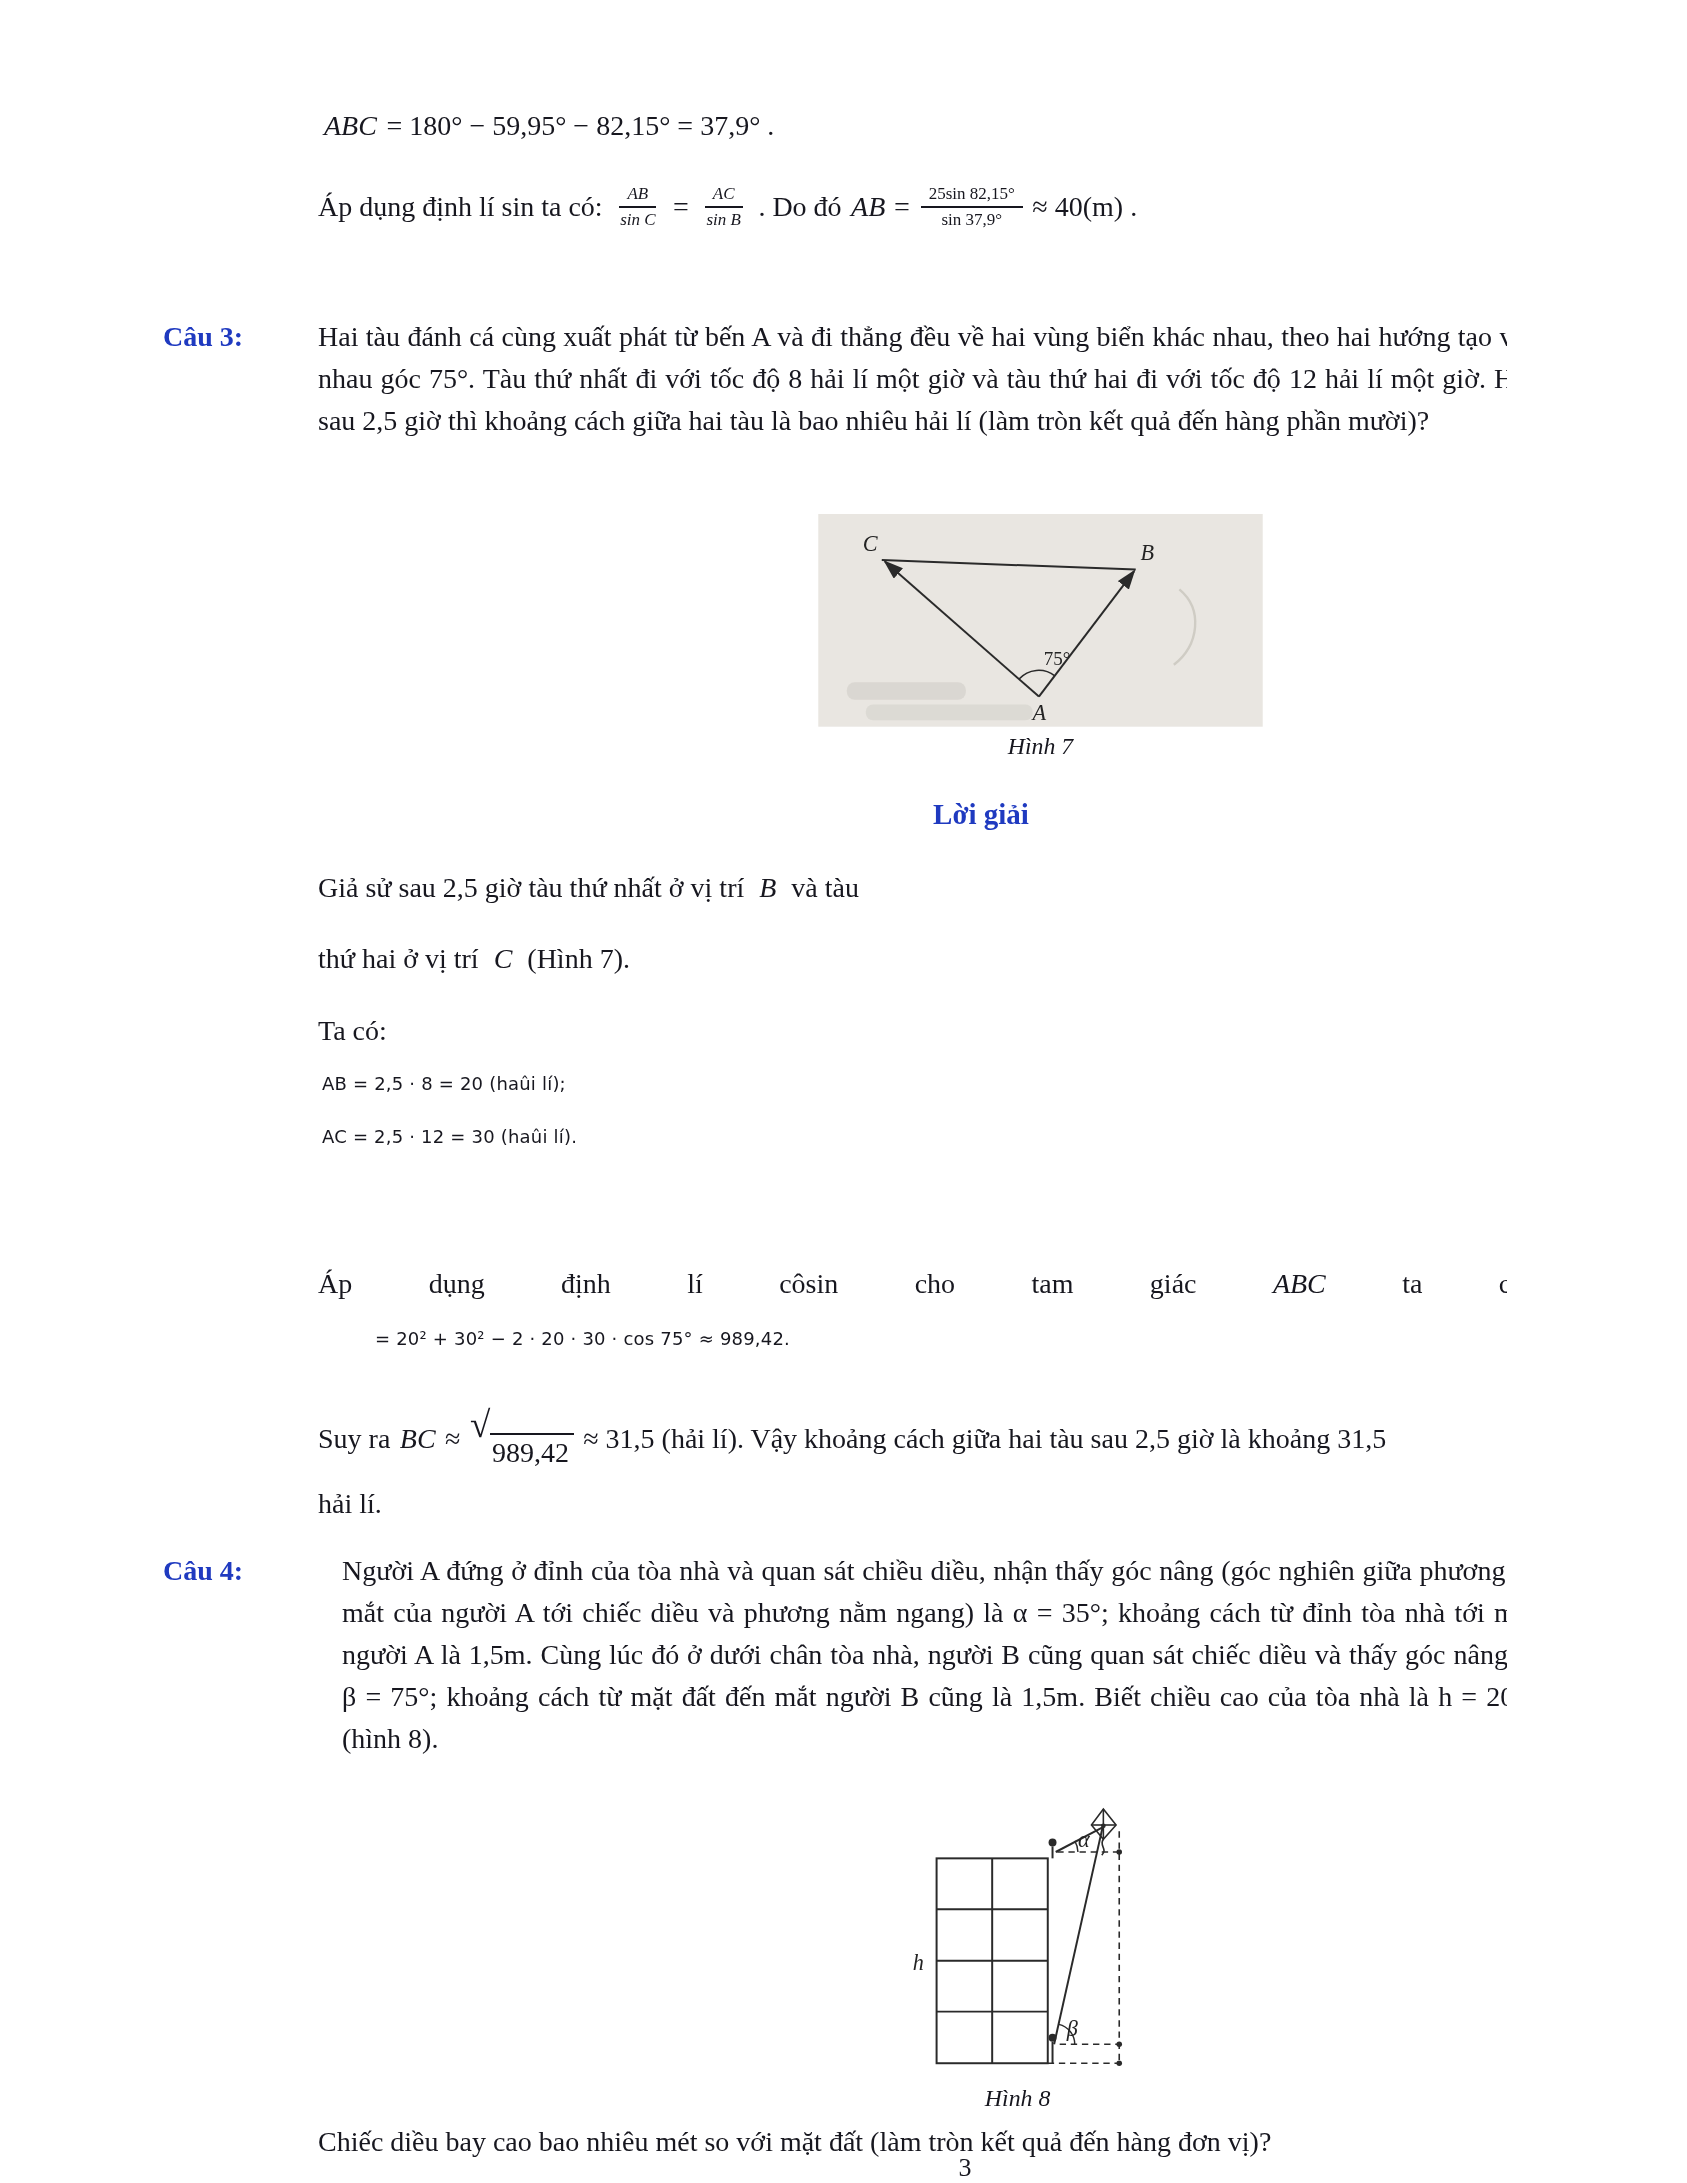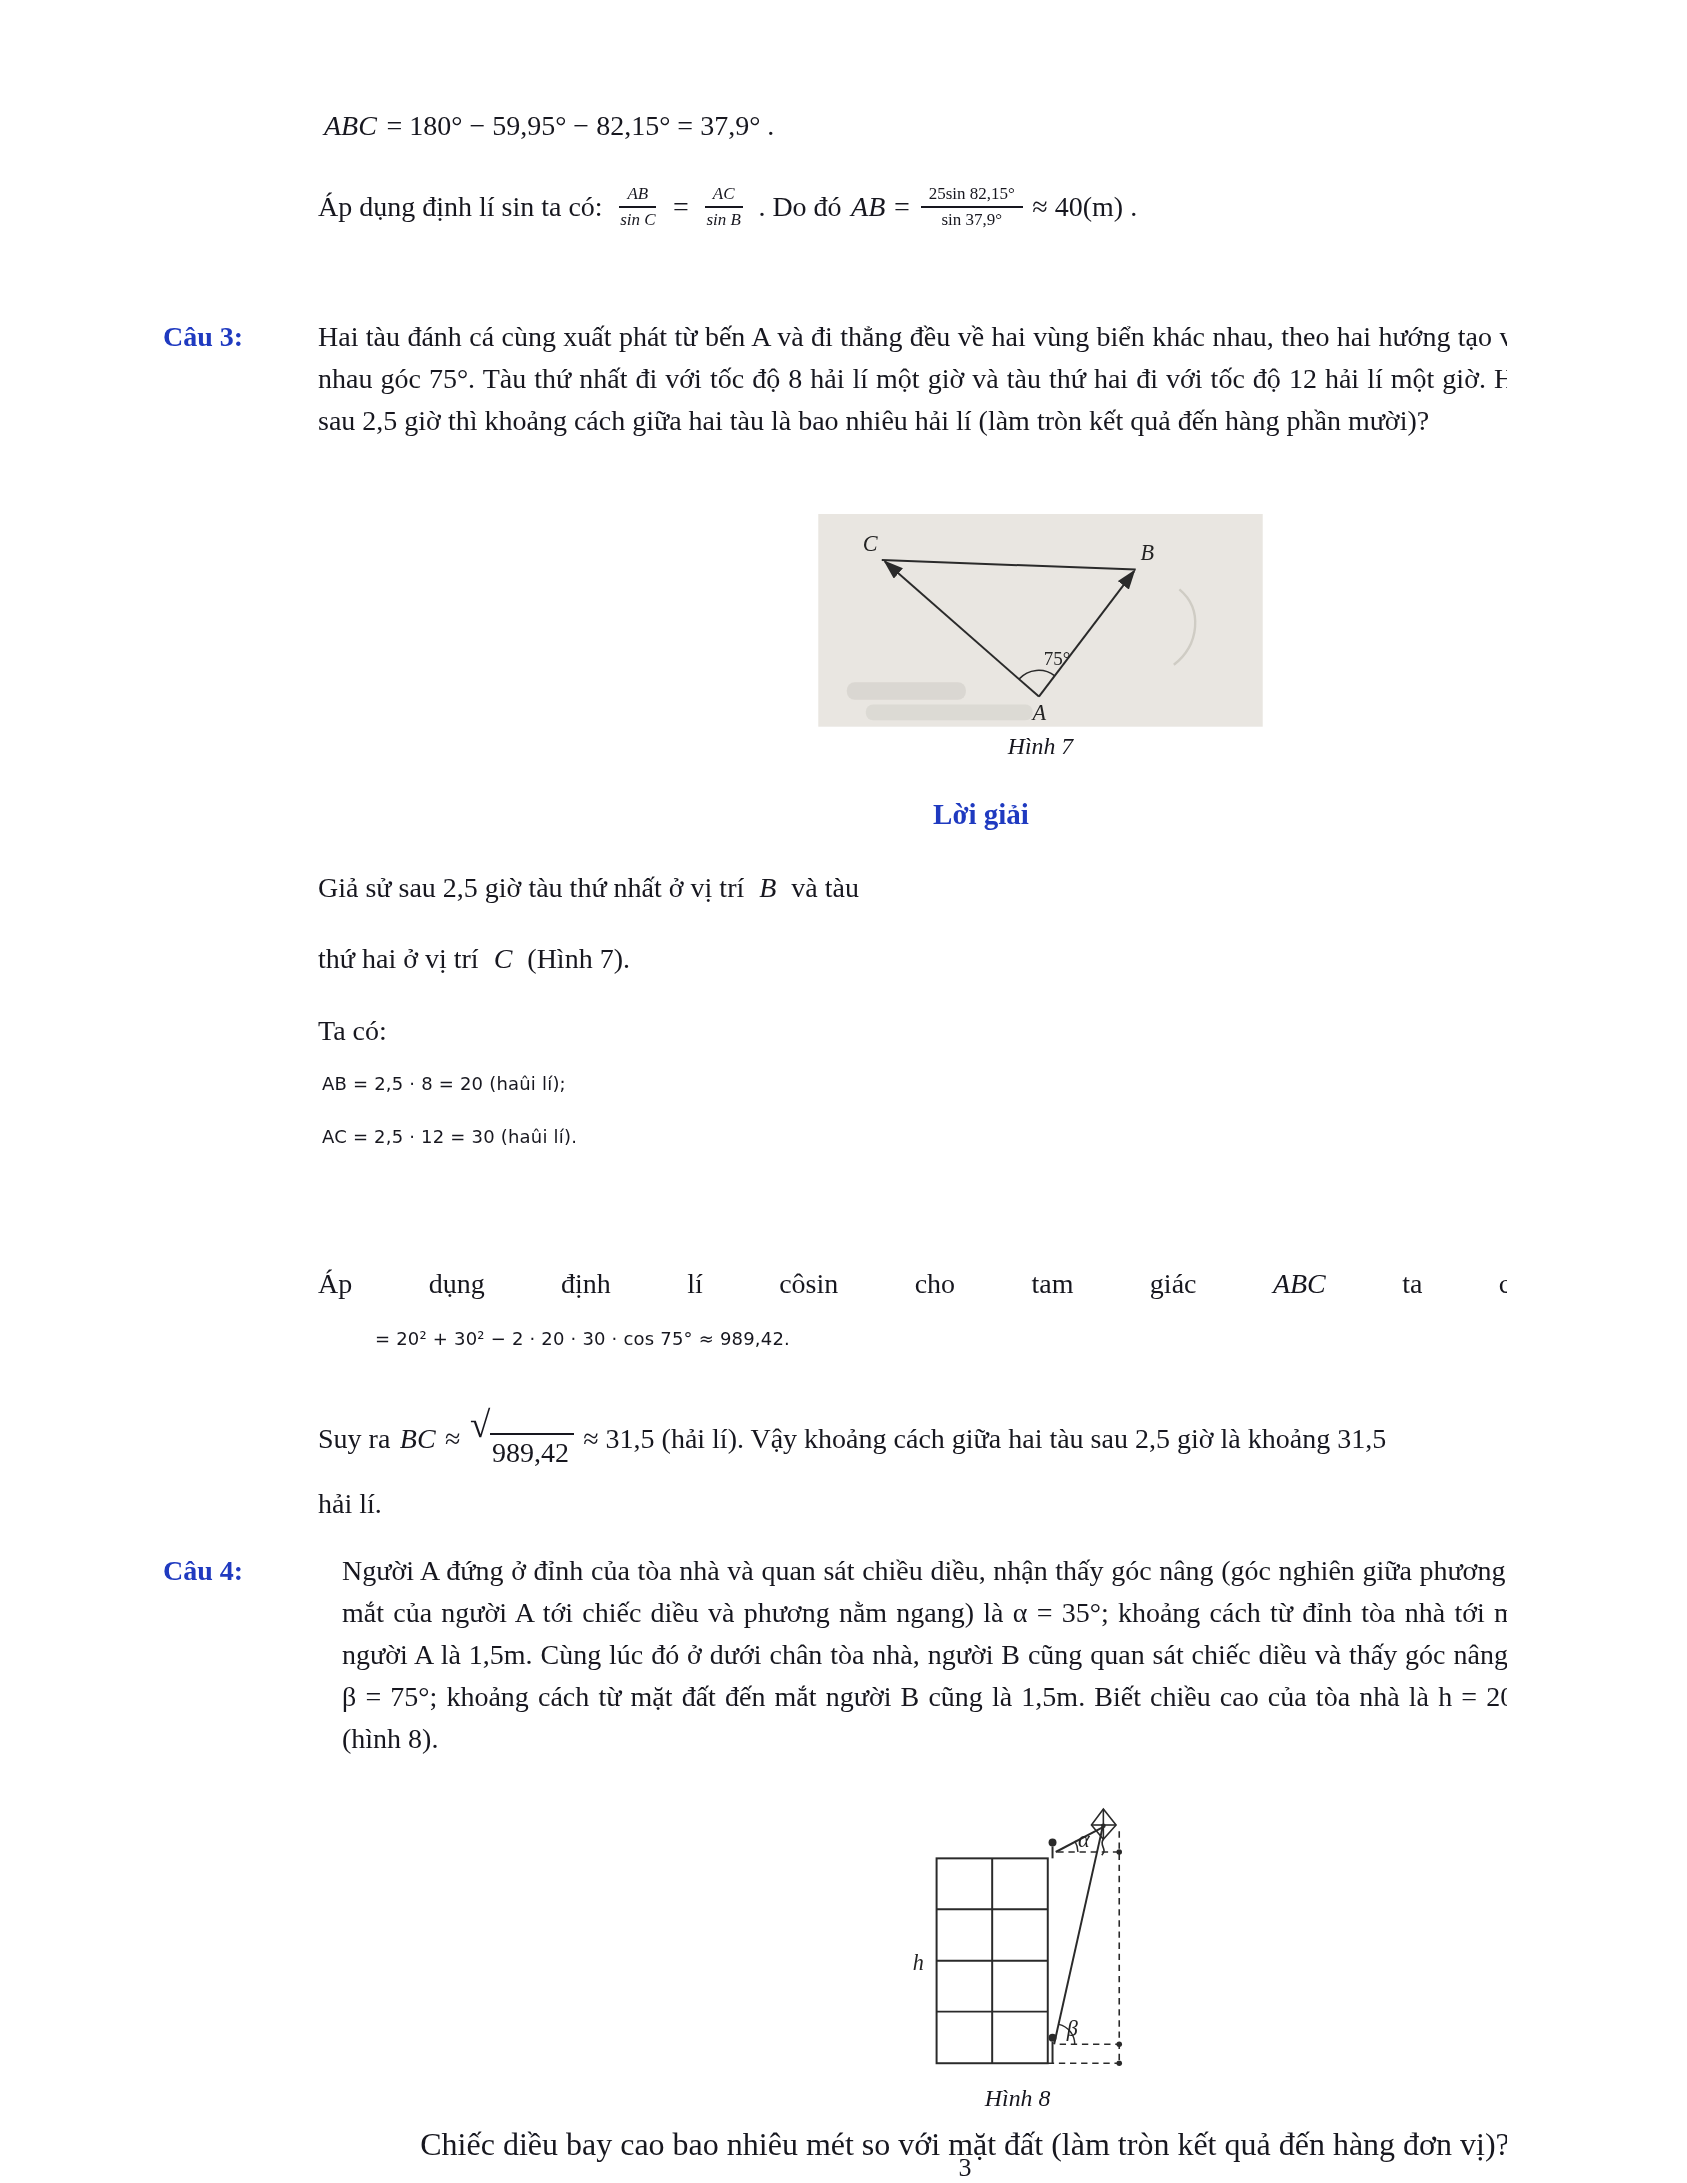--- a/index.html
+++ b/index.html
@@ -15,21 +15,21 @@
   .frac{display:inline-flex;flex-direction:column;align-items:center;line-height:1.2;font-size:17px;}
   .frac .num{padding:0 8px 1.6px;border-bottom:2px solid var(--ink);}
   .frac .den{padding:1.6px 8px 0;}
   .eq{font-family:"DejaVu Sans",sans-serif;font-size:18px;letter-spacing:0.2px;}
   .jline{display:flex;justify-content:space-between;font-size:28px;}
   .ol{text-decoration:overline;}
   .sqrt{display:inline-flex;align-items:flex-start;}
   .sqrt .radsign{font-size:37px;line-height:1;transform:translateY(-3.2px);}
   .sqrt .radval{border-top:2.4px solid var(--ink);padding:2.4px 4.8px 0 1.6px;margin-top:24px;}
   .loigiai{color:var(--accent);font-weight:700;font-size:29px;text-align:center;}
-  .centerline{text-align:center;font-size:32px;}
+  .centerline{text-align:left;font-size:28px;}
   .pagenum{text-align:center;font-size:26px;}
   .figcap{font-family:"Liberation Serif",serif;font-style:italic;font-size:30px;fill:var(--ink);}
   .figlab{font-family:"Liberation Serif",serif;font-style:italic;font-size:28px;fill:#242424;}
   .figsmall{font-family:"Liberation Serif",serif;font-size:24px;fill:#242424;}
 </style>
 </head>
 <body>
 
 <div class="page">
 

